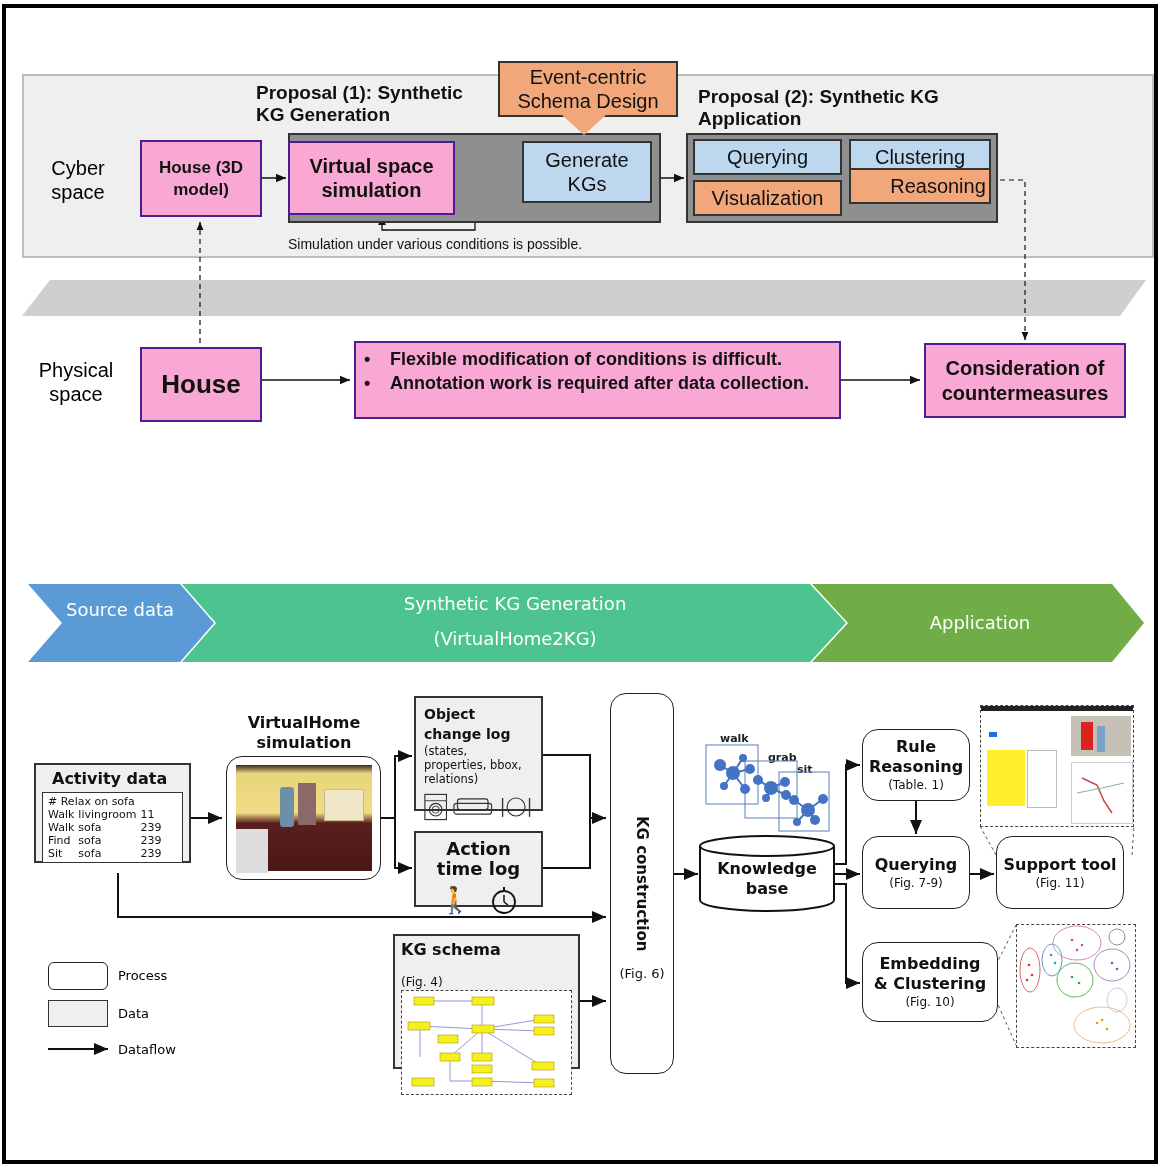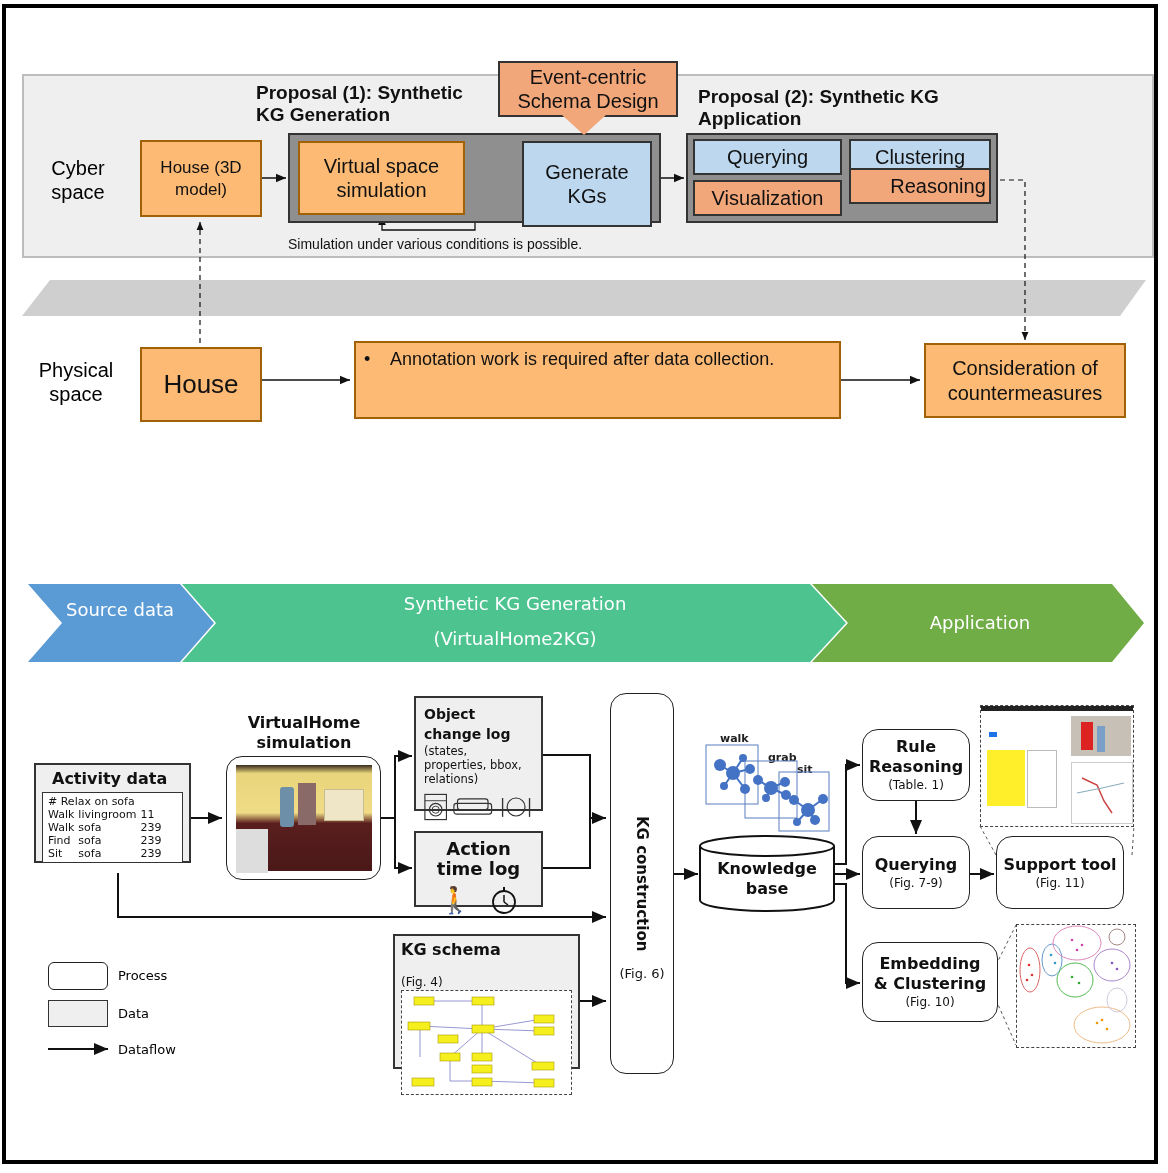--- a/index.html
+++ b/index.html
@@ -1,21 +1,21 @@
 <!DOCTYPE html>
 <html><head>
 <meta charset="utf-8">
 <style>
   html, body { margin:0; padding:0; background:#fff; }
   body { width:1168px; height:1173px; position:relative; font-family:"DejaVu Sans", sans-serif; overflow:hidden; }
   .frame { position:absolute; left:2px; top:4px; width:1156px; height:1160px; border:4px solid #000; box-sizing:border-box; }
   .abs { position:absolute; box-sizing:border-box; }
   .cyber-bg { left:22px; top:74px; width:1132px; height:184px; background:#efefef; border:2px solid #bdbdbd; }
   .lbl { font-family:"Liberation Sans", sans-serif; font-size:20px; color:#000000; text-align:center; line-height:24px; }
-  .box { background:#fdba74; border:2px solid #a16207; display:flex; align-items:center; justify-content:center; text-align:center; font-family:"Liberation Sans", sans-serif; color:#111; }
+  .box { background:#f9a8d4; border:2px solid #4c1d95; display:flex; align-items:center; justify-content:center; text-align:center; font-family:"Liberation Sans", sans-serif; color:#111;font-weight:bold; }
   .darkbox { background:#8f8f8f; border:2px solid #333; }
   .bluebox { background:#bcd7ee; border:2px solid #333; display:flex; align-items:center; justify-content:center; text-align:center; font-family:"Liberation Sans", sans-serif; font-size:20px; color:#111; line-height:24px; }
   .orangebox { background:#f2a77b; border:2px solid #333; display:flex; align-items:center; justify-content:center; text-align:center; font-family:"Liberation Sans", sans-serif; font-size:20px; color:#111; line-height:24px; }
   .bold-title { font-family:"Liberation Sans", sans-serif; font-weight:bold; font-size:19px; color:#111; line-height:22px; }
   .note { font-family:"Liberation Sans", sans-serif; font-size:14px; color:#111; }
   .bullets { font-family:"Liberation Sans", sans-serif; font-size:18px; color:#111; line-height:24px; padding:4px 8px; text-align:left; display:block; }
   .bullets div::before { content:"•"; display:inline-block; width:26px; }
   .chev-text { font-family:"DejaVu Sans", sans-serif; color:#fff; text-align:center; font-size:18px; line-height:26px; }
   .proc { background:#fff; border:1.5px solid #222; border-radius:16px; display:flex; flex-direction:column; align-items:center; justify-content:center; text-align:center; font-family:"DejaVu Sans", sans-serif; color:#111; }
   .data { background:#efefef; border:2px solid #333; font-family:"DejaVu Sans", sans-serif; color:#111; }
@@ -75,38 +75,39 @@
   <polyline points="996,1000 1016,1045" fill="none" stroke="#555" stroke-width="1" stroke-dasharray="3,3"></polyline>
 
   <line x1="48" y1="1049" x2="108" y2="1049" stroke="#111" stroke-width="2" marker-end="url(#ah)"></line>
 </svg>
 
 <div class="abs lbl" style="left:36px;top:156px;width:84px;">Cyber space</div>
 <div class="abs box" style="left:140px;top:140px;width:122px;height:77px;font-size:17px;line-height:22px;padding:0 4px;">House (3D model)</div>
 
 <div class="abs bold-title" style="left:256px;top:82px;width:240px;">Proposal (1): Synthetic KG Generation</div>
 <div class="abs darkbox" style="left:288px;top:133px;width:373px;height:90px;"></div>
-<div class="abs box" style="left:298px;top:141px;width:167px;height:74px;font-size:20px;line-height:24px;padding:16px 6px;">Virtual space simulation</div>
-<div class="abs bluebox" style="left:522px;top:141px;width:130px;height:86px;padding:0 20px;">Generate KGs</div>
+<div class="abs box" style="left:288px;top:141px;width:167px;height:74px;font-size:20px;line-height:24px;padding:16px 6px;">Virtual space simulation</div>
+<div class="abs bluebox" style="left:522px;top:141px;width:130px;height:62px;padding:0 20px;">Generate KGs</div>
 
 <div class="abs orangebox" style="left:498px;top:61px;width:180px;height:56px;padding:0 6px;">Event-centric Schema Design</div>
 <div class="abs" style="left:562px;top:115px;width:0;height:0;border-left:22px solid transparent;border-right:22px solid transparent;border-top:20px solid #f2a77b;"></div>
 
 <div class="abs note" style="left:288px;top:236px;width:420px;">Simulation under various conditions is possible.</div>
 
 <div class="abs bold-title" style="left:698px;top:86px;width:260px;">Proposal (2): Synthetic KG Application</div>
 <div class="abs darkbox" style="left:686px;top:133px;width:312px;height:90px;"></div>
 <div class="abs bluebox" style="left:693px;top:139px;width:149px;height:36px;">Querying</div>
 <div class="abs bluebox" style="left:849px;top:139px;width:142px;height:36px;">Clustering</div>
 <div class="abs orangebox" style="left:693px;top:180px;width:149px;height:36px;">Visualization</div>
 <div class="abs orangebox" style="left:849px;top:168px;width:142px;height:36px;padding-left:36px;">Reasoning</div>
 
 <div class="abs lbl" style="left:30px;top:358px;width:92px;">Physical space</div>
 <div class="abs box" style="left:140px;top:347px;width:122px;height:75px;font-size:26px;">House</div>
 <div class="abs box bullets" style="left:354px;top:341px;width:487px;height:78px;">
+  <div>Flexible modification of conditions is difficult.</div>
   <div>Annotation work is required after data collection.</div>
 </div>
 <div class="abs box" style="left:924px;top:343px;width:202px;height:75px;font-size:20px;line-height:25px;padding:8px 8px;">Consideration of countermeasures</div>
 
 <div class="abs chev-text" style="left:64px;top:597px;width:112px;">Source data</div>
 <div class="abs chev-text" style="left:230px;top:591px;width:570px;">Synthetic KG Generation</div>
 <div class="abs chev-text" style="left:230px;top:626px;width:570px;">(VirtualHome2KG)</div>
 <div class="abs chev-text" style="left:860px;top:610px;width:240px;">Application</div>
 
 <div class="abs data" style="left:34px;top:763px;width:157px;height:100px;padding:4px 6px;">

